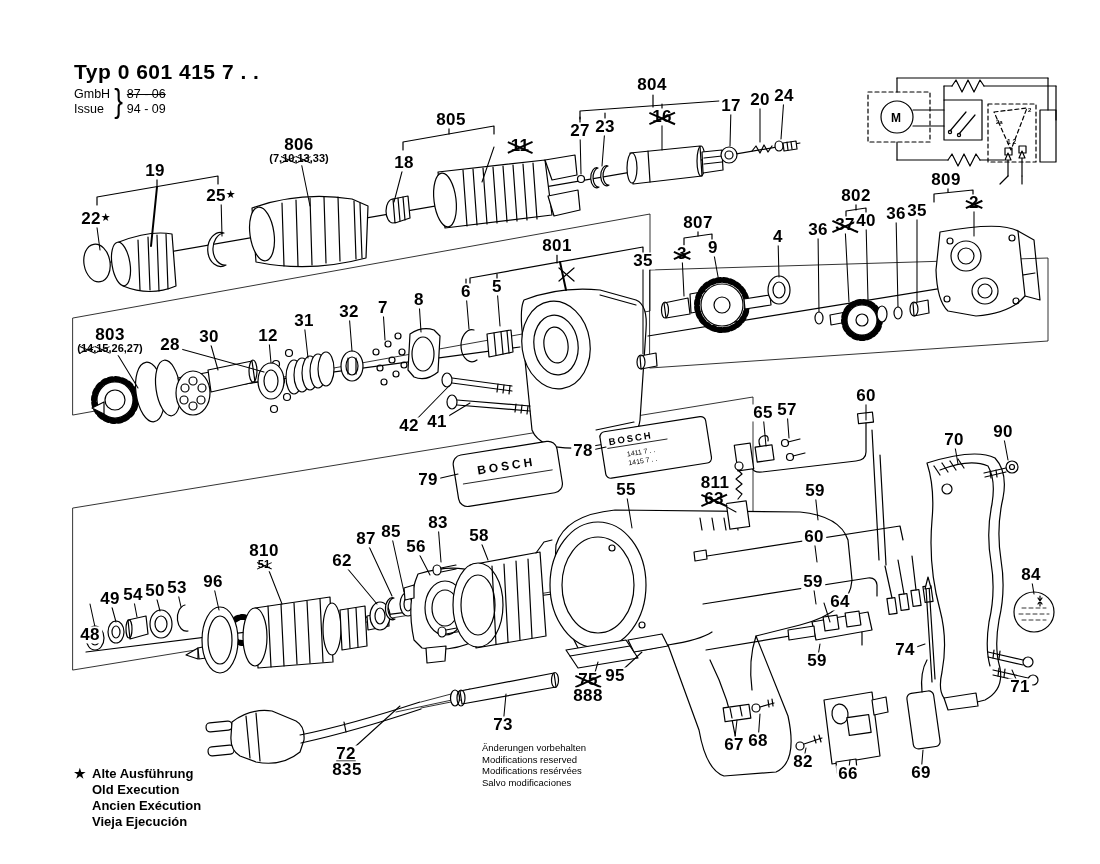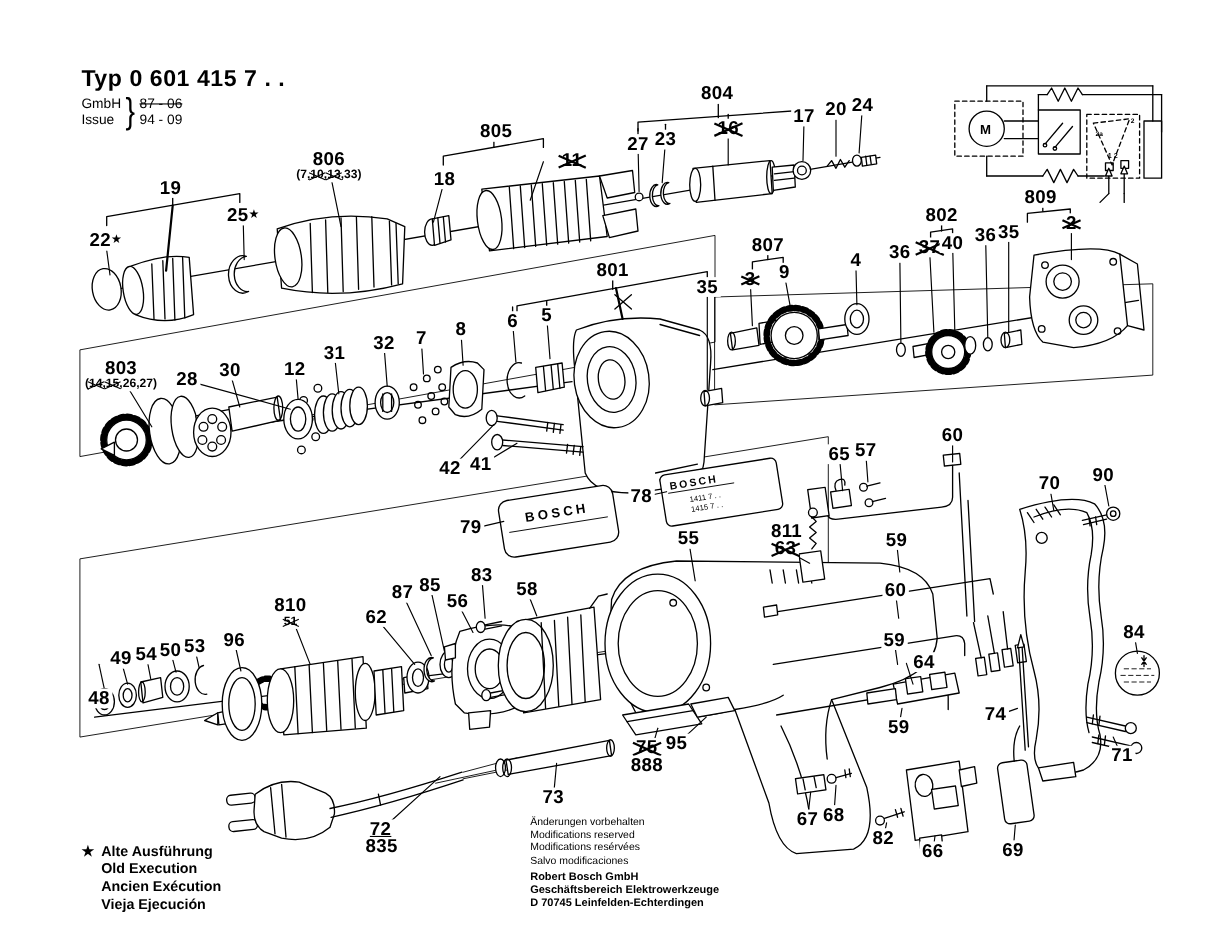--- a/index.html
+++ b/index.html
@@ -698,25 +698,20 @@
       </div>
   </div>
 
   <div id="disclaimer">
     <div>Änderungen vorbehalten</div>
     <div>Modifications reserved</div>
     <div>Modifications resérvées</div>
     <div>Salvo modificaciones</div>
   </div>
 
-  <div id="manufacturer">
-    <div>Robert Bosch GmbH</div>
-    <div>Geschäftsbereich Elektrowerkzeuge</div>
-    <div>D 70745 Leinfelden-Echterdingen</div>
-  </div>
 
   <div id="callout-layer">
       <div class="callout" style="left: 96px; top: 220px;"><span class="co-main">22</span><span class="co-star">★</span></div>
       <div class="callout" style="left: 155px; top: 172px;"><span class="co-main">19</span></div>
       <div class="callout" style="left: 221px; top: 197px;"><span class="co-main">25</span><span class="co-star">★</span></div>
       <div class="callout" style="left: 299px; top: 152px;"><span class="co-main">806</span><div class="co-sub"><span>(7,</span><span class="struck">10</span><span>,</span><span class="struck">13</span><span>,33)</span></div></div>
       <div class="callout" style="left: 451px; top: 121px;"><span class="co-main">805</span></div>
       <div class="callout" style="left: 404px; top: 164px;"><span class="co-main">18</span></div>
       <div class="callout" style="left: 520px; top: 147px;"><span class="co-main struck">11</span></div>
       <div class="callout" style="left: 580px; top: 132px;"><span class="co-main">27</span></div>

